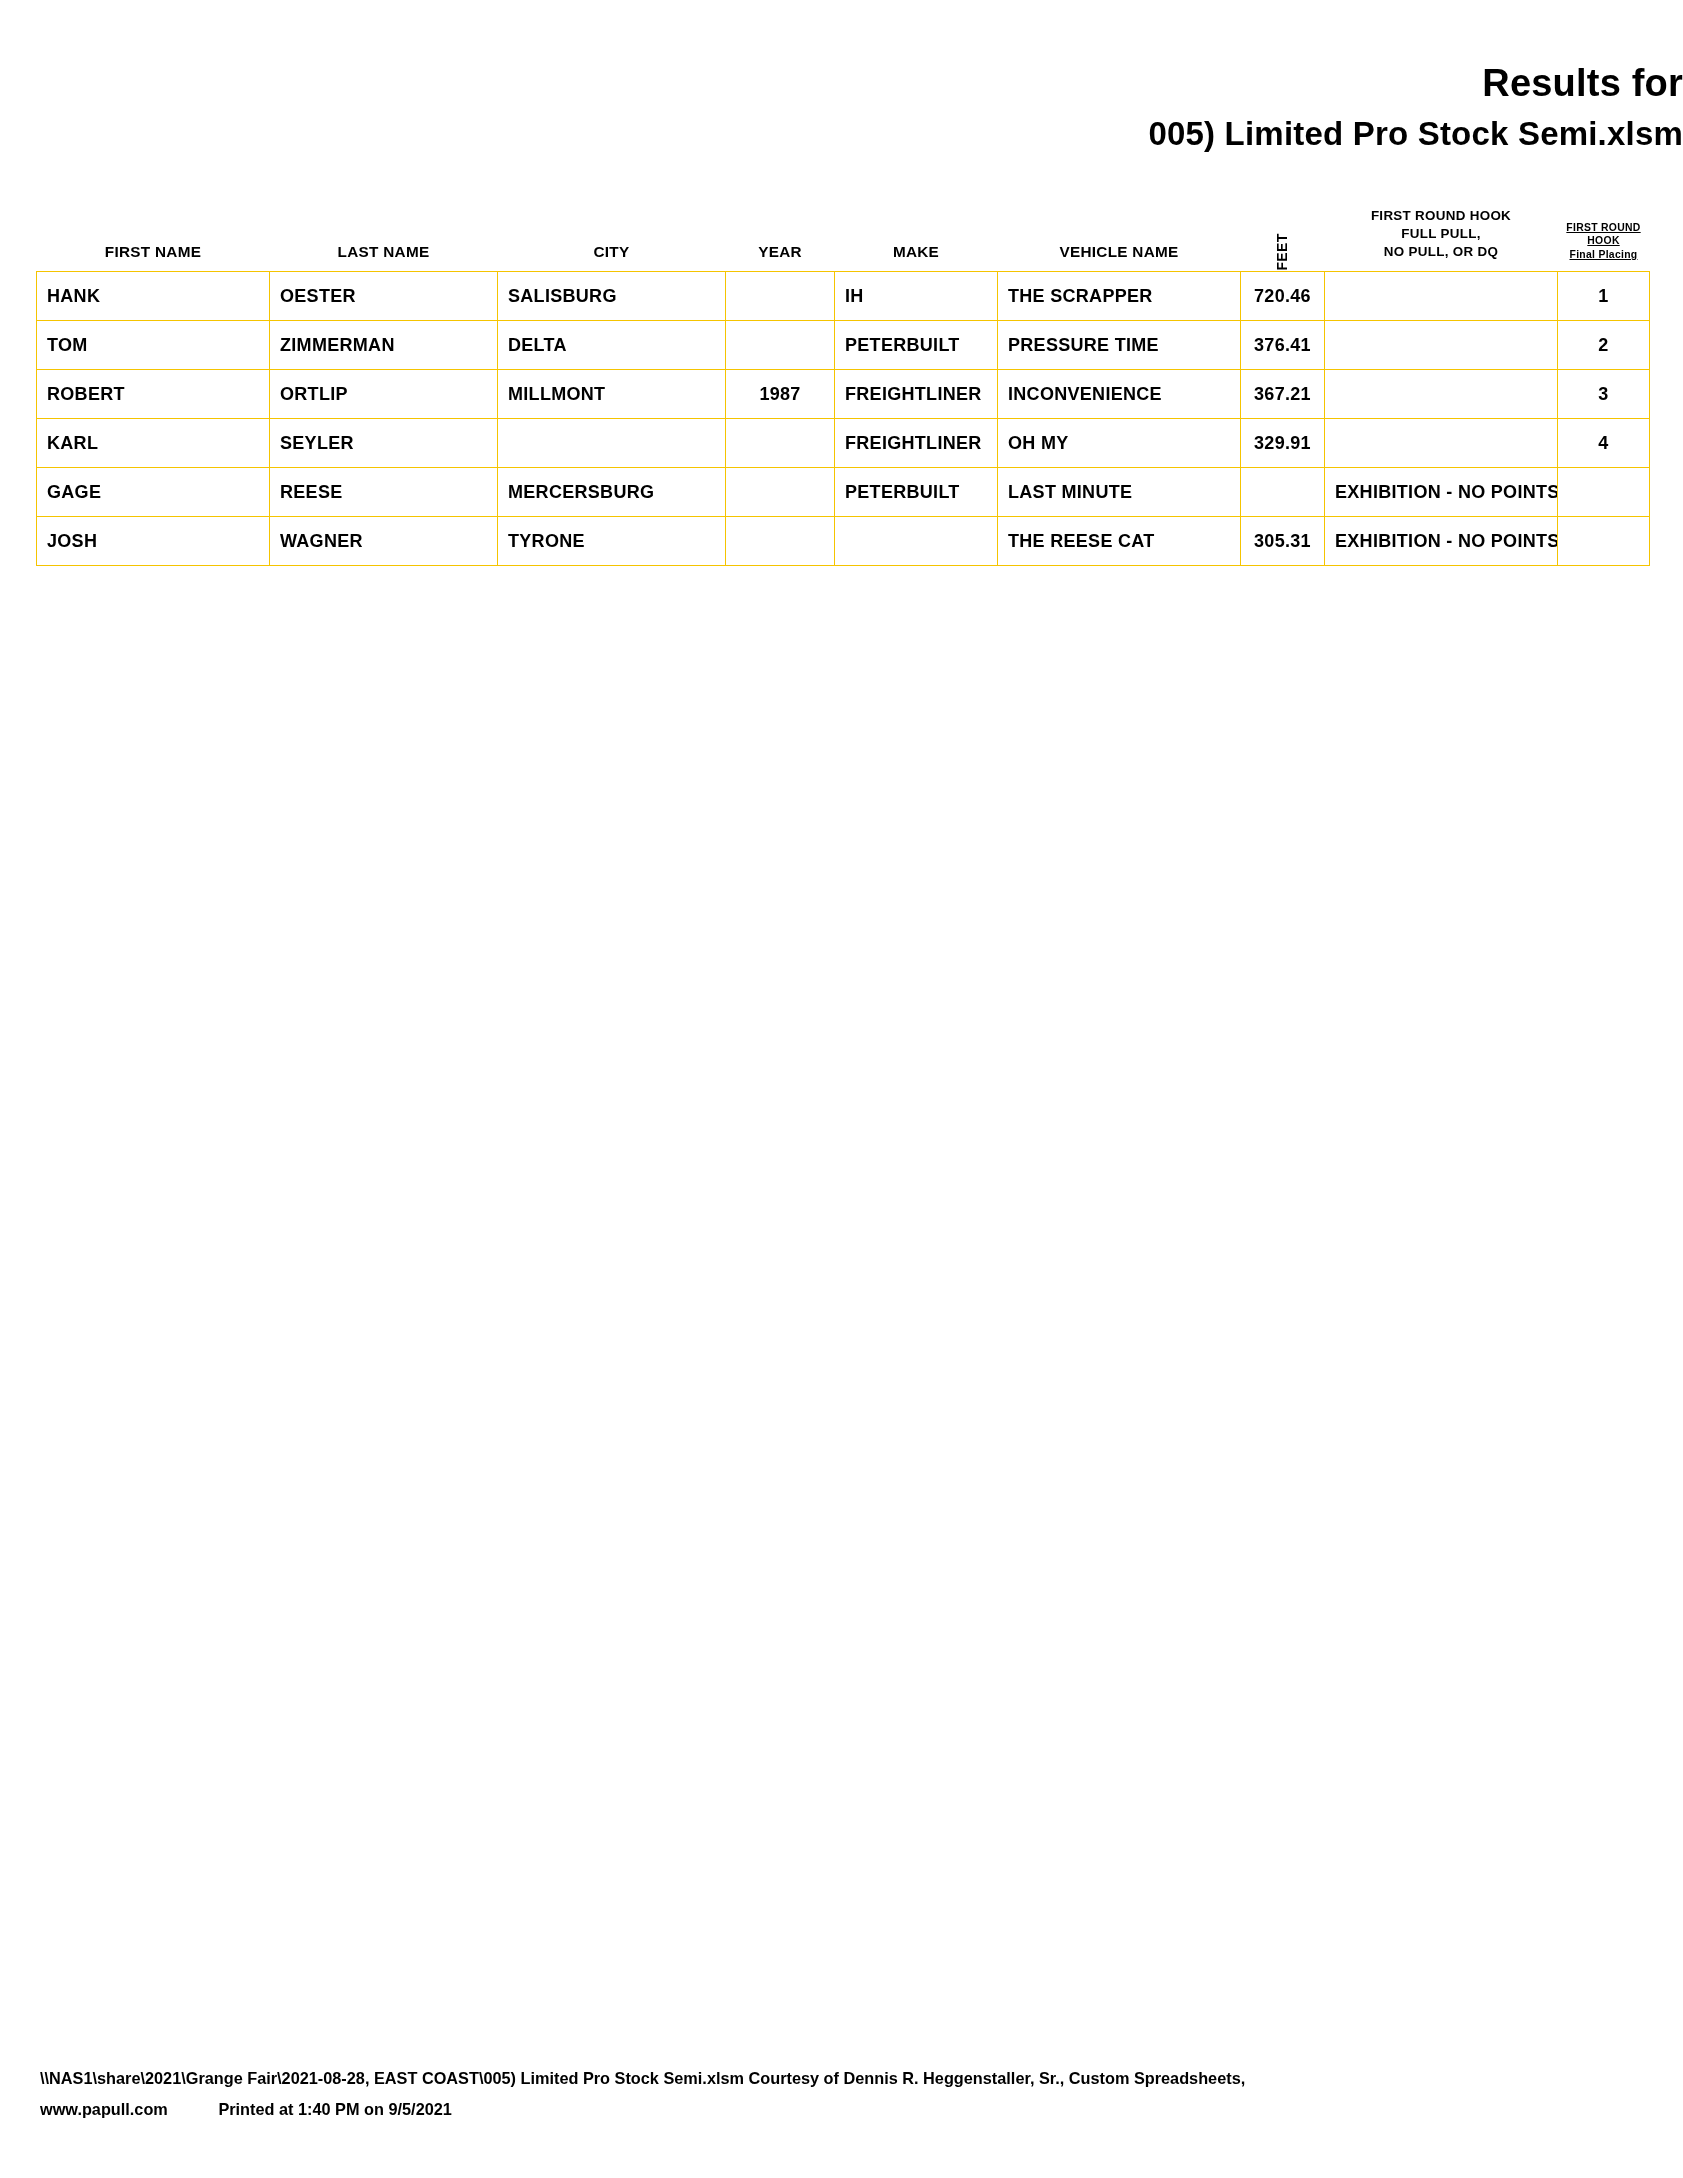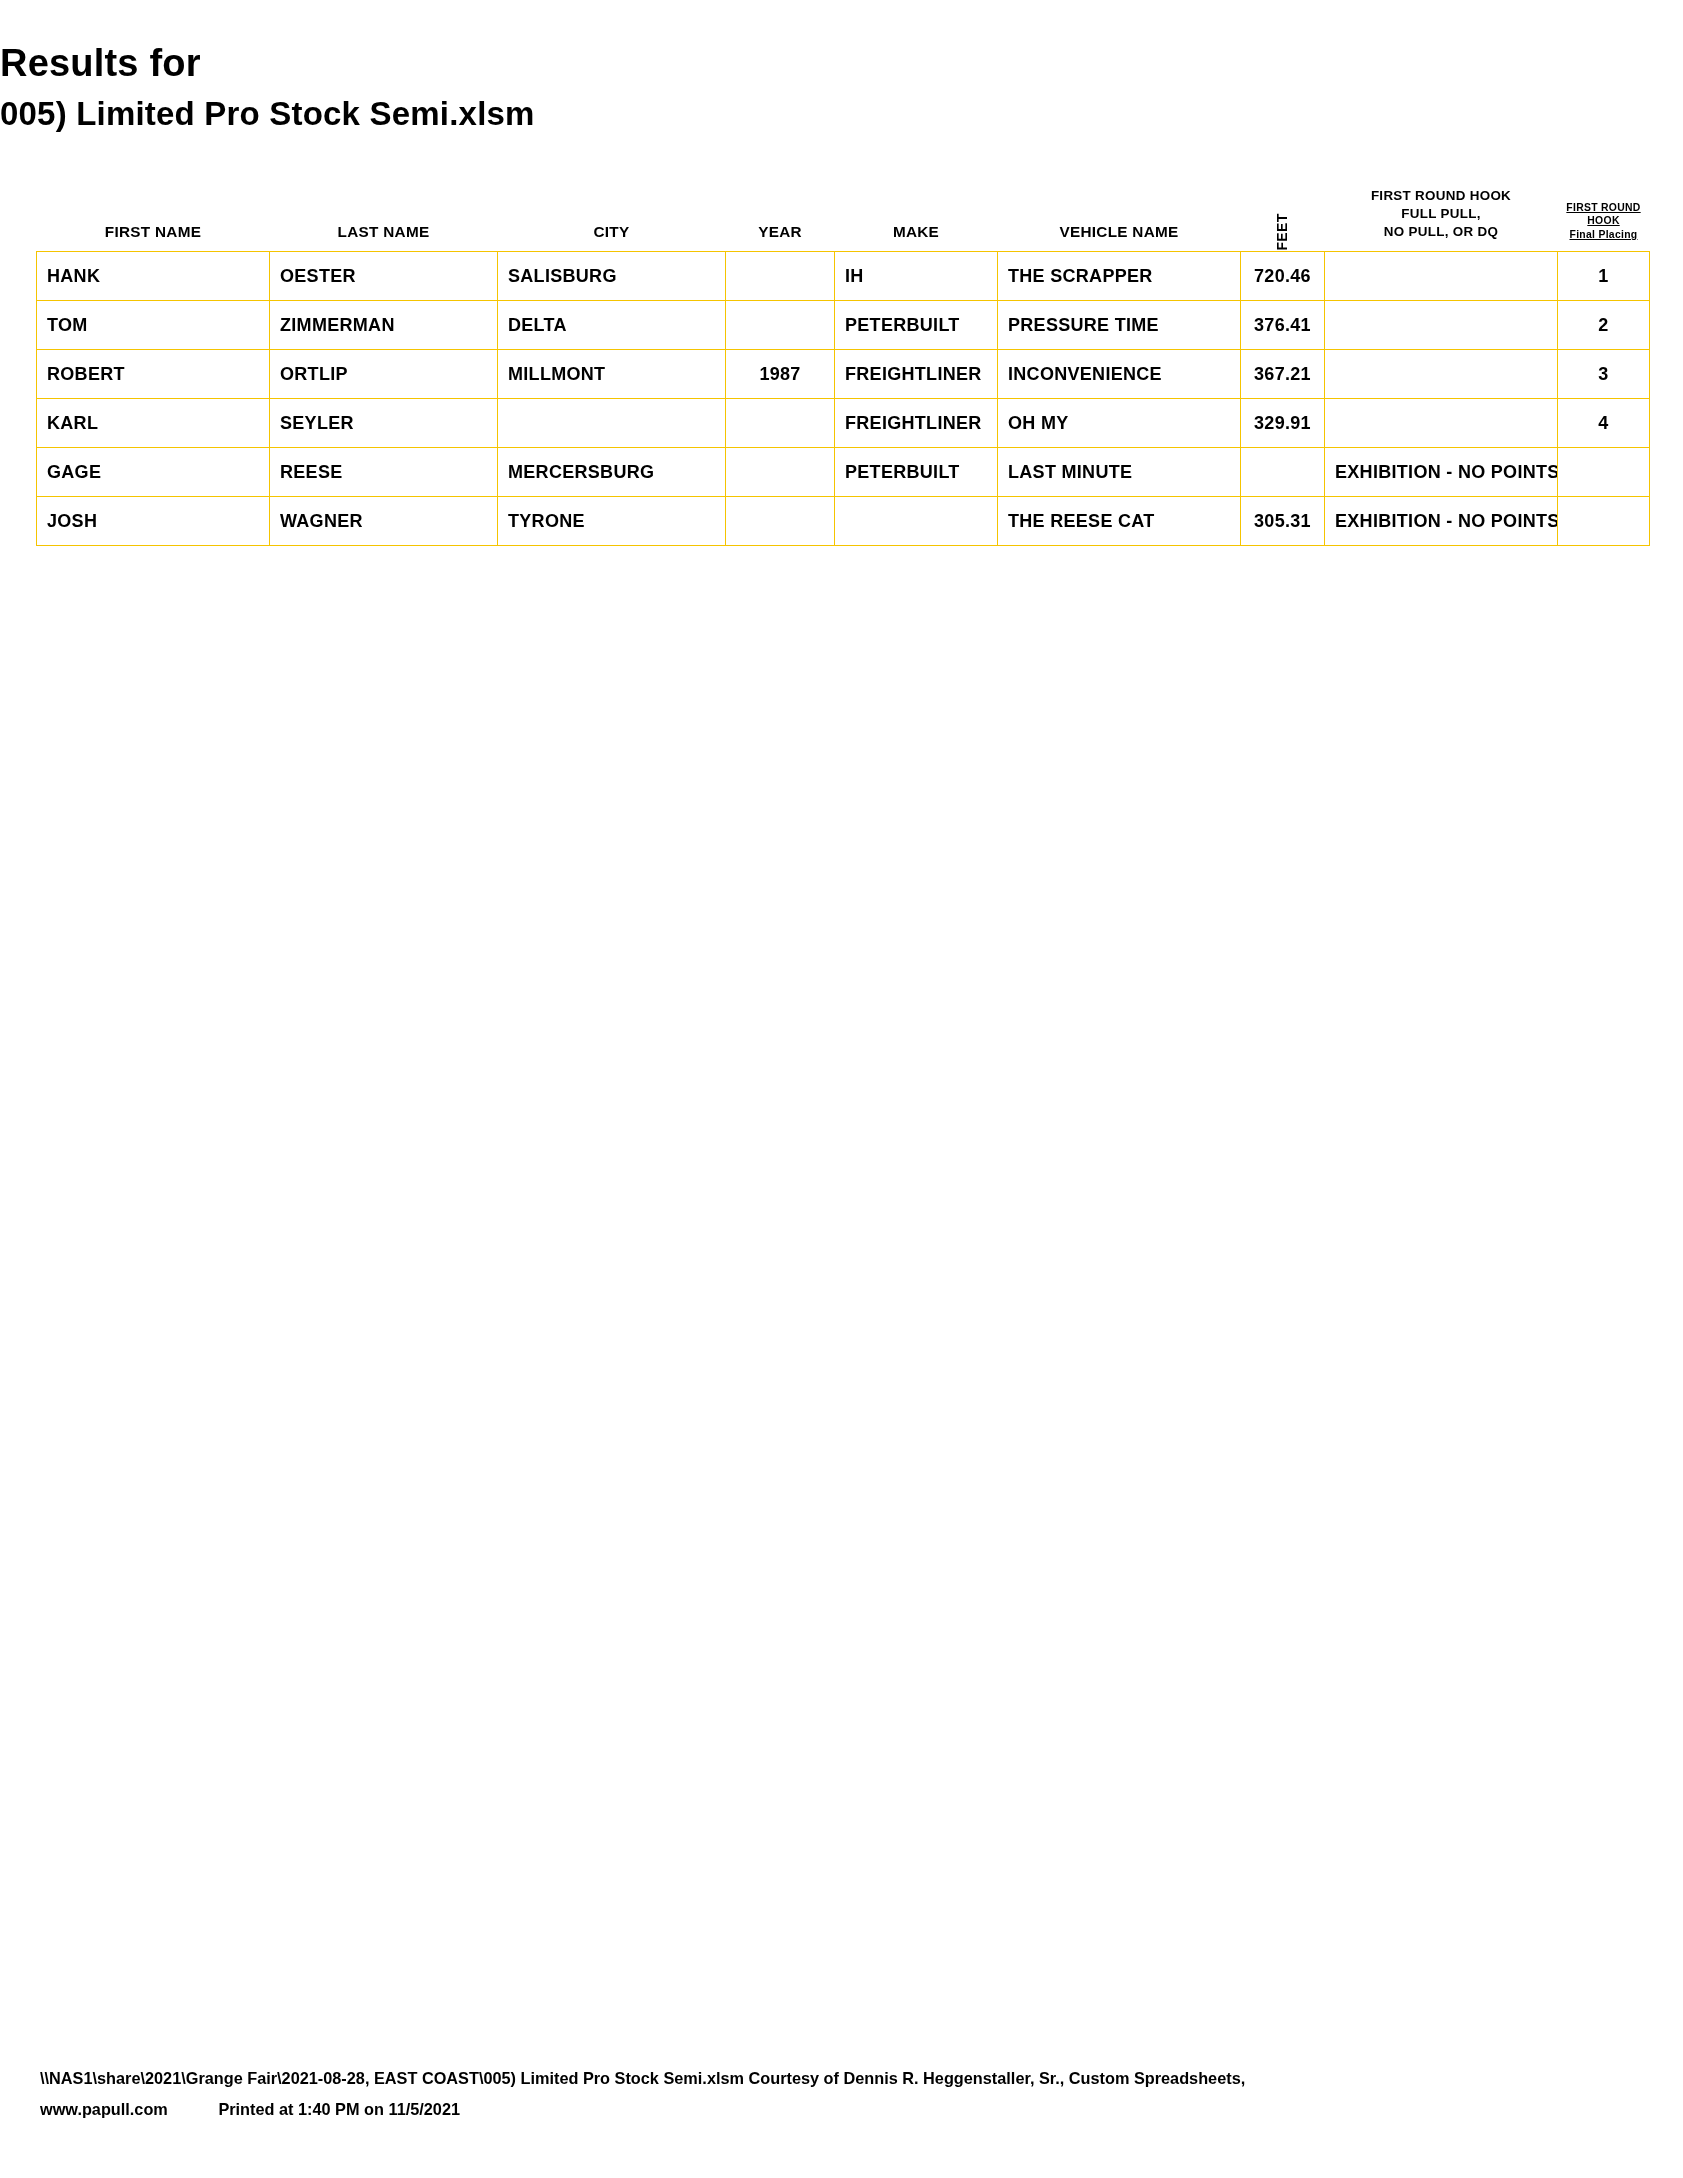--- a/index.html
+++ b/index.html
@@ -18,22 +18,22 @@
   .page {
     width: 1683px;
     height: 2178px;
     box-sizing: border-box;
     padding: 0;
     position: relative;
   }
 
   
   .title-block {
-    text-align: left;
-    padding-top: 40px;
+    text-align: right;
+    padding-top: 60px;
   }
   .title-line-1 {
     font-size: 38px;
     font-weight: bold;
     letter-spacing: 0.2px;
     line-height: 1.25;
   }
   .title-line-2 {
     font-size: 33px;
     font-weight: bold;
@@ -248,18 +248,18 @@
         </tr>
 
       </tbody>
     </table>
   </div>
 
   <div class="footer">
     <div class="footer-line-1">\\NAS1\share\2021\Grange Fair\2021-08-28, EAST COAST\005) Limited Pro Stock Semi.xlsm  Courtesy of Dennis R. Heggenstaller, Sr., Custom Spreadsheets,</div>
     <div class="footer-line-2">
       <span>www.papull.com</span>
-      <span class="printed">Printed at 1:40 PM on 11/5/2021</span>
+      <span class="printed">Printed at 1:40 PM on 9/5/2021</span>
     </div>
   </div>
 
 </div>
 
 
 </body></html>

